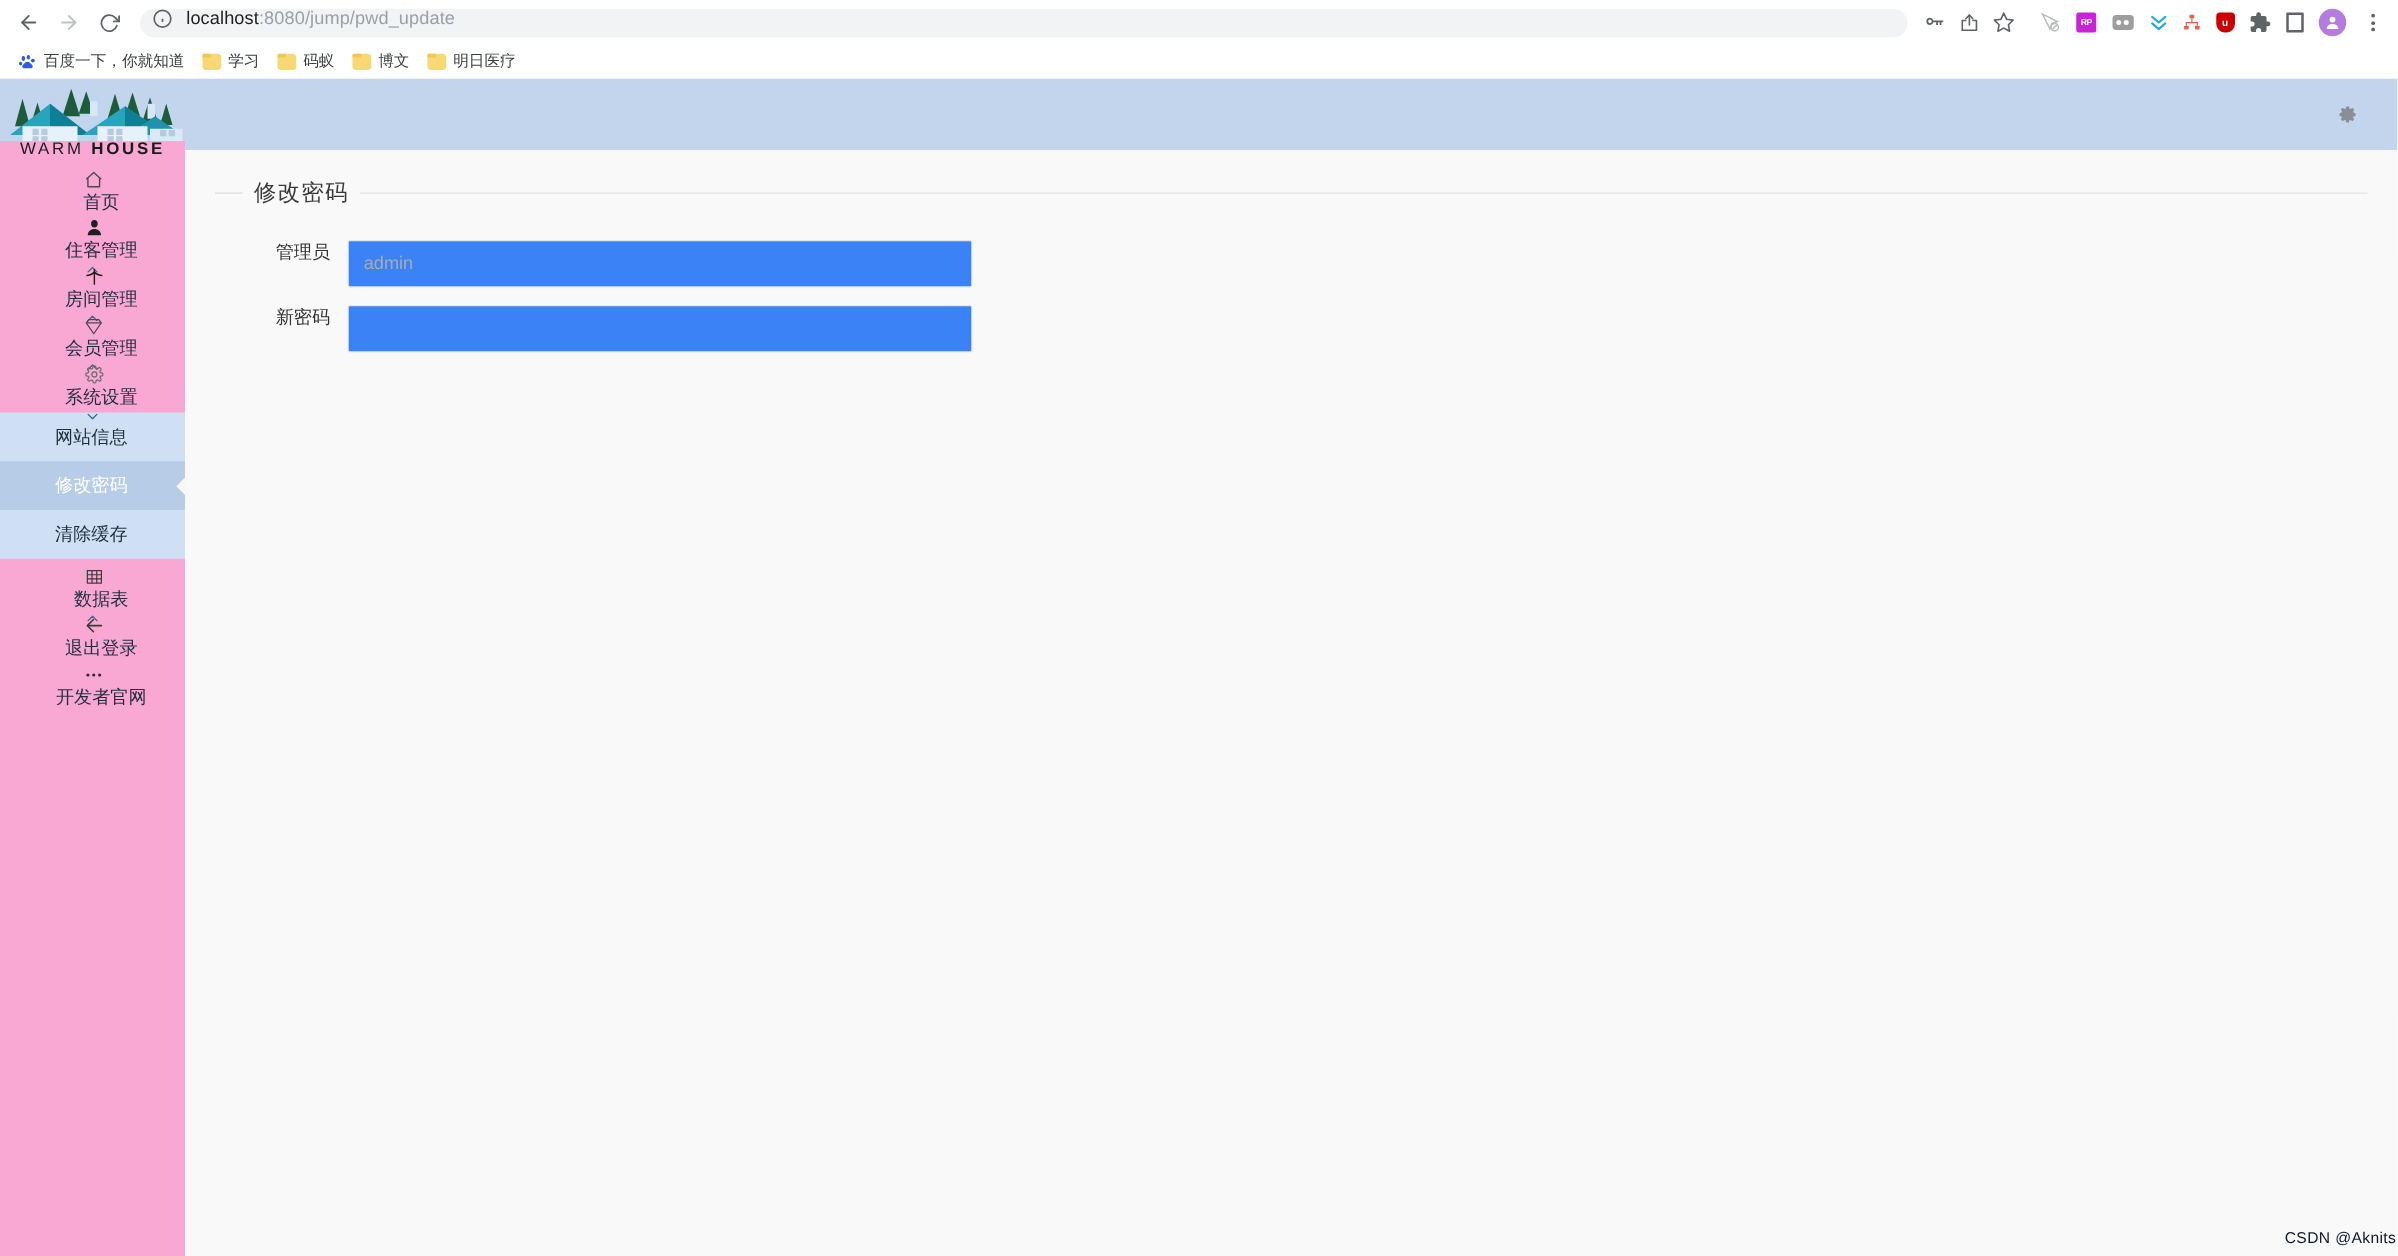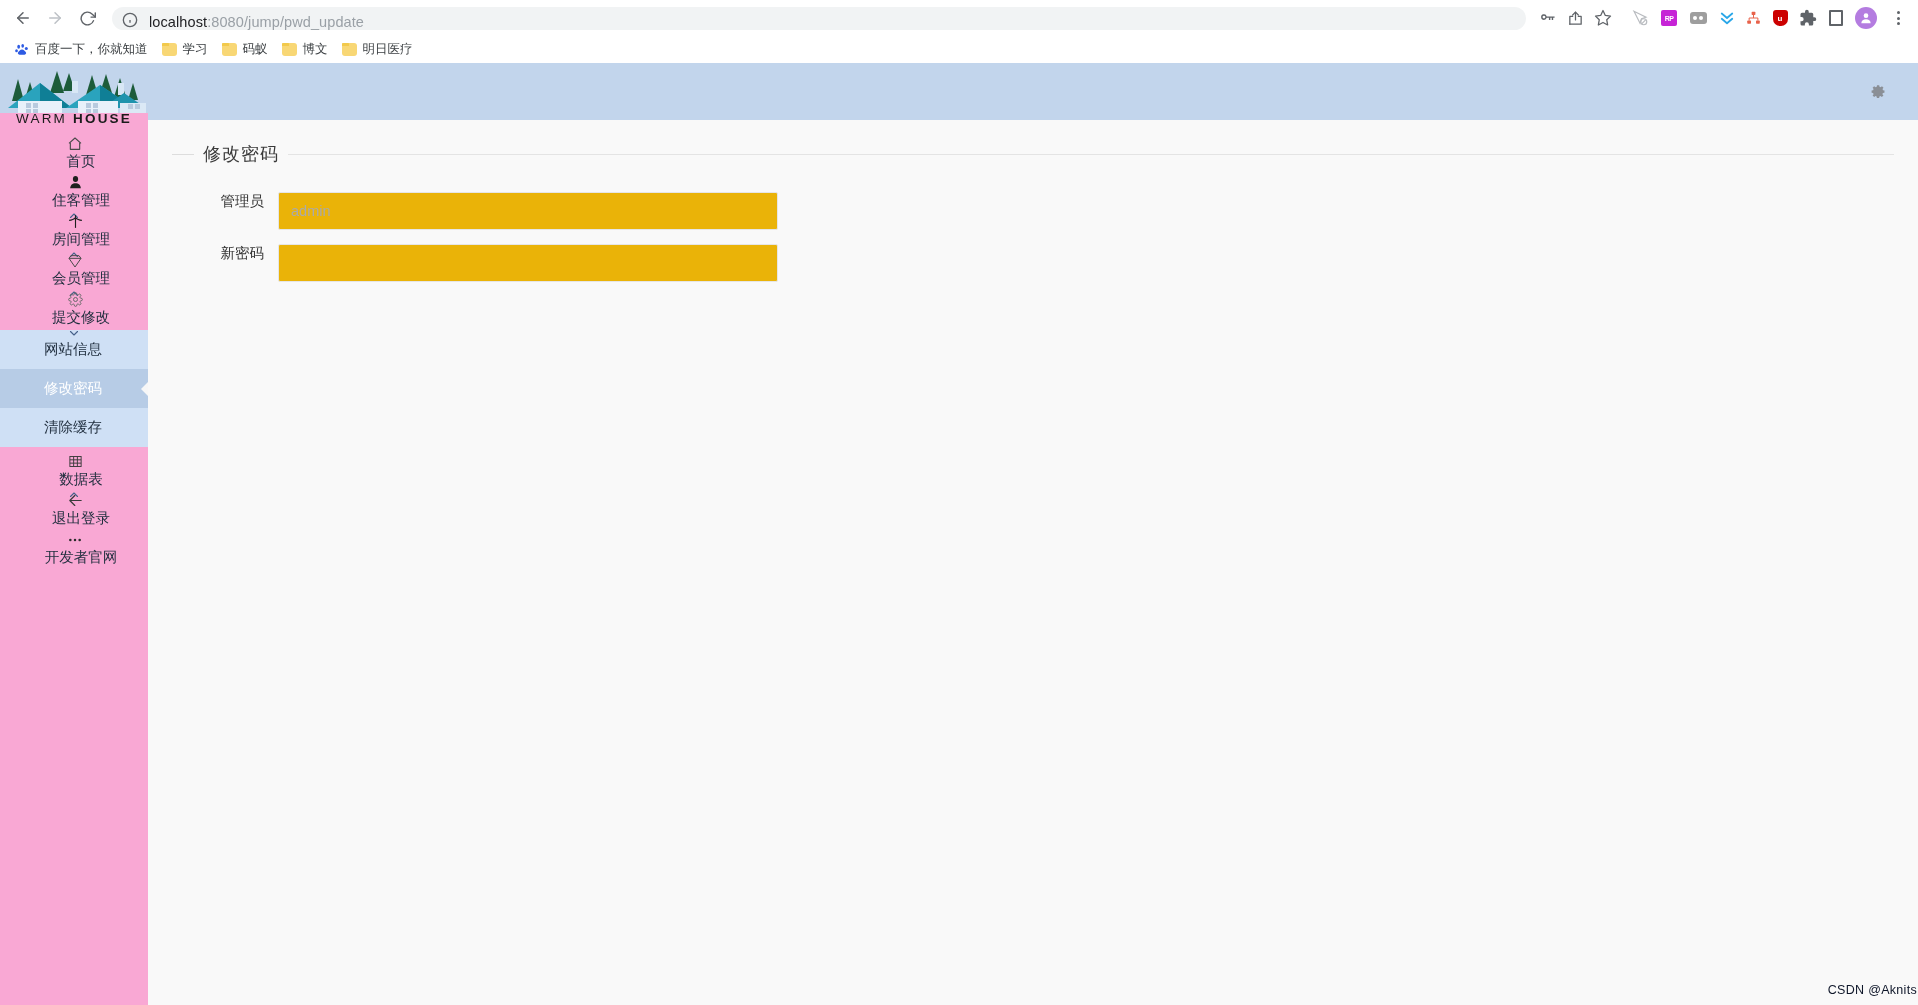--- a/index.html
+++ b/index.html
@@ -30,21 +30,21 @@
     flex: 0 0 auto;
   }
   .nav-btn svg { display: block; }
 
   .omnibox {
     flex: 1 1 auto;
     height: 23px;
     background: #f1f3f4;
     border-radius: 14px;
     display: flex;
-    align-items: flex-end;
+    align-items: flex-start;
     padding: 0 10px;
     margin: 0 6px 0 8px;
     min-width: 0;
   }
   .omnibox .info-icon {
     width: 18px; height: 18px;
     flex: 0 0 auto;
     margin-right: 9px;
     color: #5f6368;
   }
@@ -292,21 +292,21 @@
     text-align: right;
     padding-right: 14px;
     font-size: 14.5px;
     color: #333333;
   }
   .form-input {
     width: 500px;
     height: 38px;
     border: 1px solid #e6e6e6;
     border-radius: 2px;
-    background: #eab308;
+    background: #3b82f6;
     padding: 1px 12px;
     font-size: 14.5px;
     color: #333333;
     font-family: "Liberation Sans", sans-serif;
     outline: none;
   }
   .form-input::placeholder { color: #aaaaaa; }
 
   .btn-row { padding-left: 106px; margin-top: 16px; }
   .btn-submit {
@@ -581,21 +581,21 @@
         </span>
       </div>
 
       <div class="menu-item">
         <span class="mi-icon">
           <svg width="15" height="15" viewBox="0 0 24 24" fill="none" stroke="#6a6a6a" stroke-width="1.6">
               <circle cx="12" cy="12" r="3.2"></circle>
               <path d="M19.4 15a1.6 1.6 0 0 0 .3 1.8l.1.1a2 2 0 1 1-2.8 2.8l-.1-.1a1.6 1.6 0 0 0-1.8-.3 1.6 1.6 0 0 0-1 1.5V21a2 2 0 1 1-4 0v-.1a1.6 1.6 0 0 0-1-1.5 1.6 1.6 0 0 0-1.8.3l-.1.1a2 2 0 1 1-2.8-2.8l.1-.1a1.6 1.6 0 0 0 .3-1.8 1.6 1.6 0 0 0-1.5-1H3a2 2 0 1 1 0-4h.1a1.6 1.6 0 0 0 1.5-1 1.6 1.6 0 0 0-.3-1.8l-.1-.1a2 2 0 1 1 2.8-2.8l.1.1a1.6 1.6 0 0 0 1.8.3H9a1.6 1.6 0 0 0 1-1.5V3a2 2 0 1 1 4 0v.1a1.6 1.6 0 0 0 1 1.5 1.6 1.6 0 0 0 1.8-.3l.1-.1a2 2 0 1 1 2.8 2.8l-.1.1a1.6 1.6 0 0 0-.3 1.8V9a1.6 1.6 0 0 0 1.5 1H21a2 2 0 1 1 0 4h-.1a1.6 1.6 0 0 0-1.5 1z"></path>
             </svg>
         </span>
-        <span class="mi-label">提交修改</span>
+        <span class="mi-label">系统设置</span>
         <span class="mi-arrow">
           <svg width="12" height="12" viewBox="0 0 24 24" fill="none" stroke="currentColor" stroke-width="2.2" stroke-linecap="round" stroke-linejoin="round">
               <polyline points="5 9 12 16 19 9"></polyline>
             </svg>
         </span>
       </div>
 
       <div class="submenu">
         <div class="sub-item">
           <span>网站信息</span>

